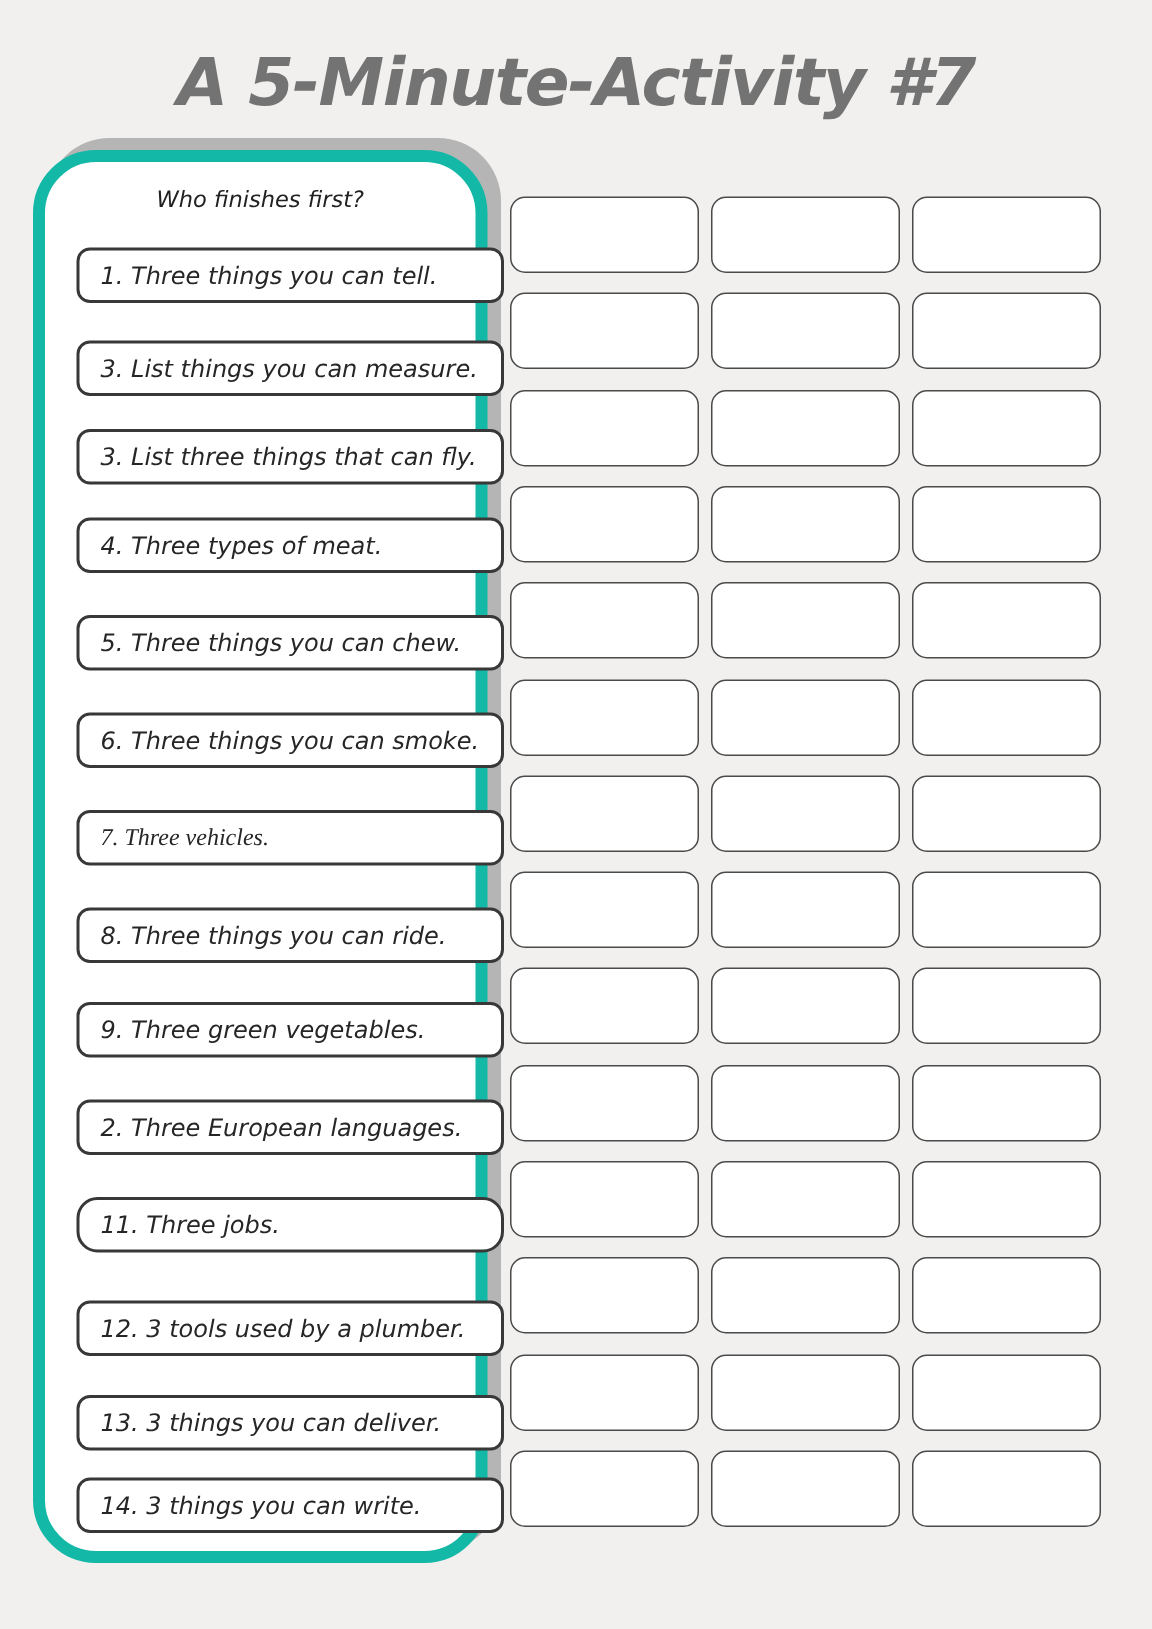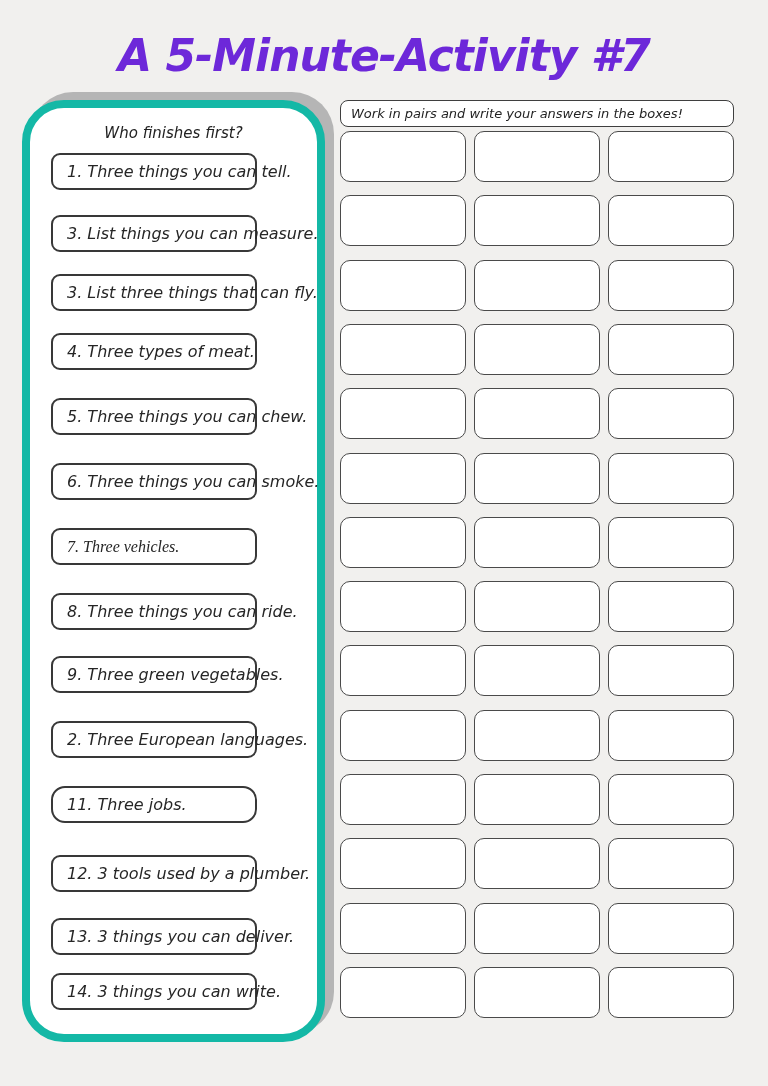--- a/index.html
+++ b/index.html
@@ -15,21 +15,21 @@
   }
   
   .title{
     position:absolute;
     left:0;top:30px;width:768px;
     text-align:center;
     font-size:44px;
     font-weight:bold;
     font-style:italic;
     letter-spacing:-1px;
-    color:#6d28d9;
+    color:#737373;
   }
   
   .left-panel{
     position:absolute;
     left:22px;top:100px;
     width:303px;height:942px;
     box-sizing:border-box;
     background:#ffffff;
     border:8px solid #14b8a6;
     border-radius:42px;
@@ -40,32 +40,33 @@
     position:absolute;
     left:0;top:16px;width:100%;
     text-align:center;
     font-size:15px;
     font-style:italic;
     color:#222222;
   }
   .prompt-item{
     position:absolute;
     left:21px;
-    width:206px;height:37px;
+    width:285px;height:37px;
     box-sizing:border-box;
     background:#ffffff;
     border:2px solid #383838;
     border-radius:9px;
     display:flex;
     align-items:center;
     padding-left:14px;
     font-size:16px;
     font-style:italic;
     color:#262626;
     white-space:nowrap;
+    margin-top:12px;
   }
   
   .instruction-box{
     position:absolute;
     left:340px;top:100px;
     width:394px;height:27px;
     box-sizing:border-box;
     background:#ffffff;
     border:1.6px solid #3f3f3f;
     border-radius:8px;
@@ -134,23 +135,20 @@
         <div class="prompt-item" style="top: 485px;">8. Three things you can ride.</div>
         <div class="prompt-item" style="top: 548px;">9. Three green vegetables.</div>
         <div class="prompt-item" style="top: 613px;">2. Three European languages.</div>
         <div class="prompt-item" style="top: 678px; border-radius: 14px;">11. Three jobs.</div>
         <div class="prompt-item" style="top: 747px;">12. 3 tools used by a plumber.</div>
         <div class="prompt-item" style="top: 810px;">13. 3 things you can deliver.</div>
         <div class="prompt-item" style="top: 865px;">14. 3 things you can write.</div>
       </div>
   </div>
 
-  <div class="instruction-box">
-    <span>Work in pairs and write your answers in the boxes!</span>
-  </div>
 
   <div id="grid-container">
       <div class="answer-box" style="left: 340px; top: 131px; height: 51px;"></div>
       <div class="answer-box" style="left: 474px; top: 131px; height: 51px;"></div>
       <div class="answer-box" style="left: 608px; top: 131px; height: 51px;"></div>
       <div class="answer-box" style="left: 340px; top: 195px; height: 51px;"></div>
       <div class="answer-box" style="left: 474px; top: 195px; height: 51px;"></div>
       <div class="answer-box" style="left: 608px; top: 195px; height: 51px;"></div>
       <div class="answer-box" style="left: 340px; top: 260px; height: 51px;"></div>
       <div class="answer-box" style="left: 474px; top: 260px; height: 51px;"></div>

